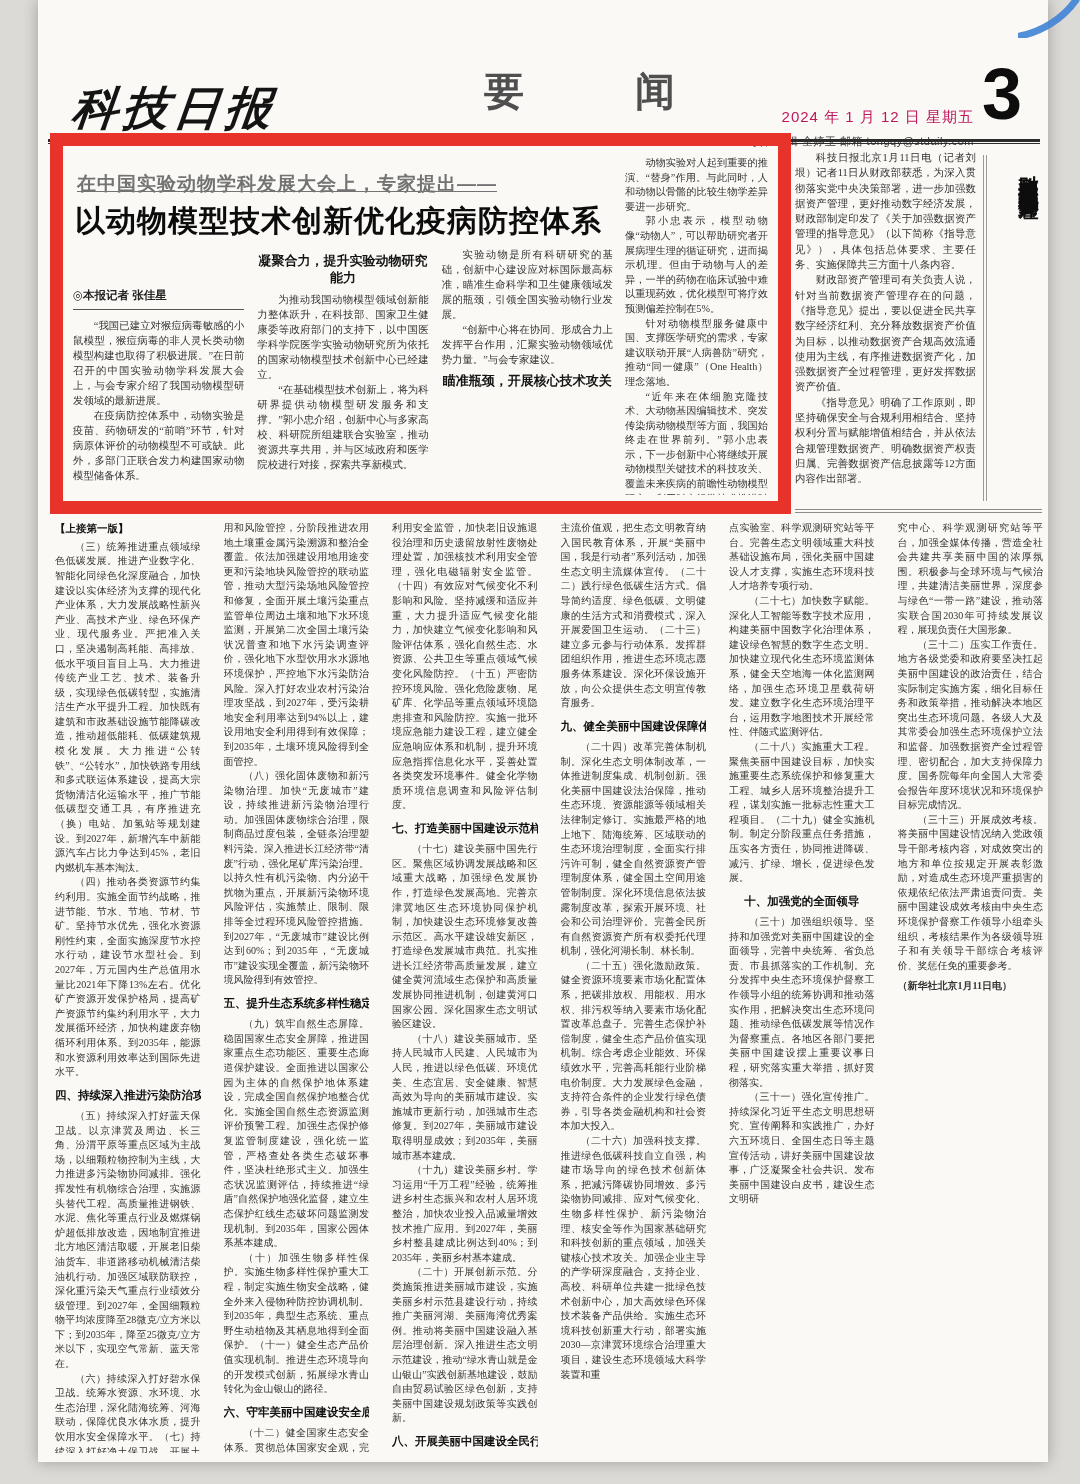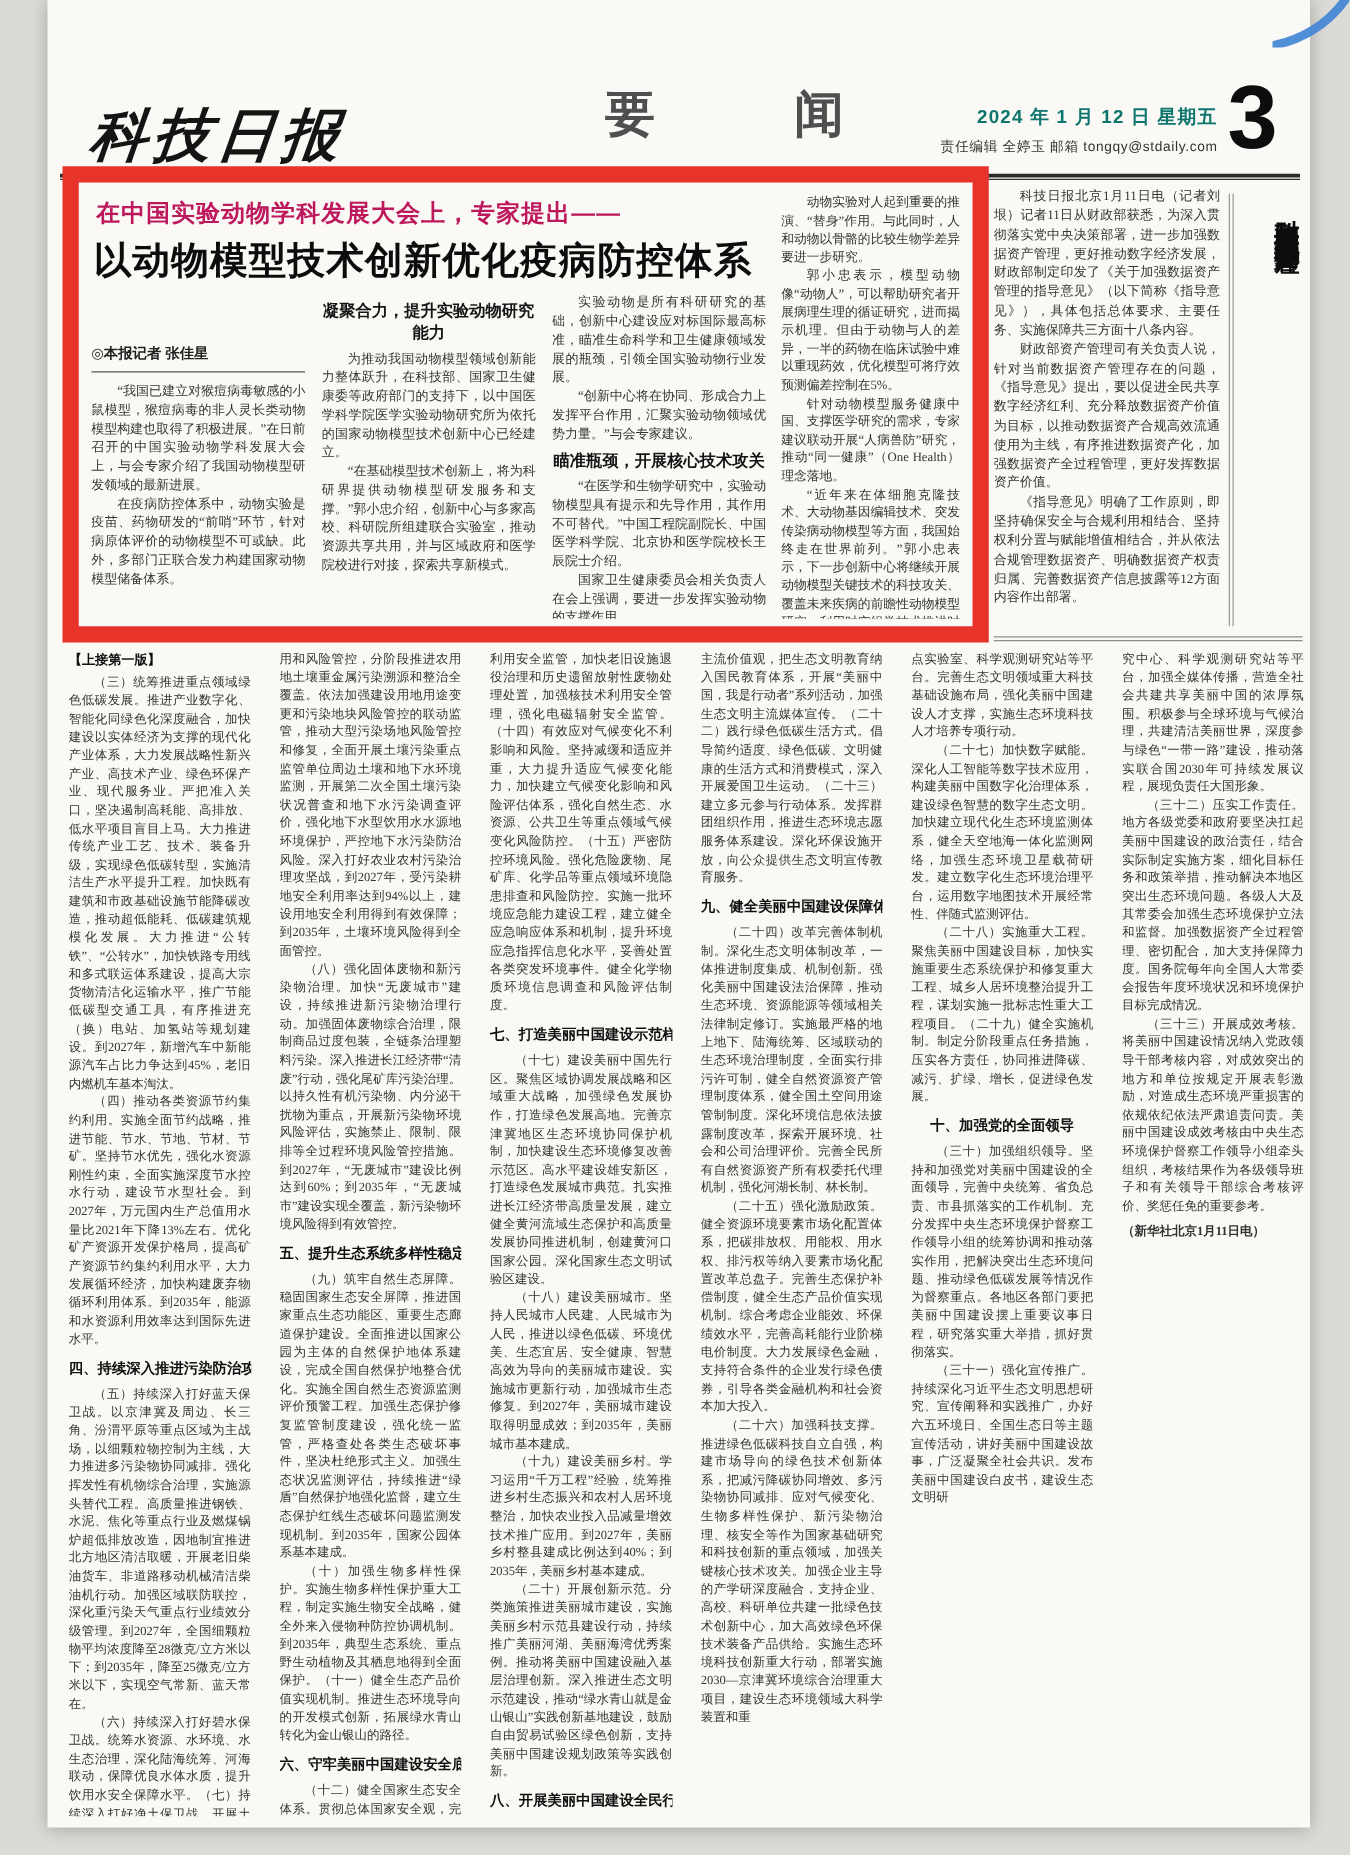--- a/index.html
+++ b/index.html
@@ -11,34 +11,34 @@
 
   
   .masthead { position:absolute; left:34px; top:78px; font-size:46px; font-weight:bold;
               font-style:italic; letter-spacing:5px; color:#141414; transform:skewX(-6deg);
               font-family:"Liberation Serif","DejaVu Serif",serif; }
   .section-title { position:absolute; left:446px; top:64px; font-size:40px; font-weight:900;
                    letter-spacing:50px; white-space:nowrap; color:#4f4f4f;
                    font-family:"Liberation Sans","DejaVu Sans",sans-serif; }
   .header-right { position:absolute; right:74px; top:84px; text-align:right;
                   font-family:"Liberation Sans","DejaVu Sans",sans-serif; }
-  .date-line { font-size:15px; font-weight:bold; color:#0f766e; letter-spacing:1px; }
+  .date-line { font-size:15px; font-weight:normal; color:#be185d; letter-spacing:1px;margin-top:24px; }
   .editor-line { font-size:11px; color:#333; margin-top:7px; letter-spacing:.5px; }
   .page-num { position:absolute; left:944px; top:58px; font-size:72px; font-weight:900;
               line-height:1; color:#0d0d0d; font-family:"Liberation Sans","DejaVu Sans",sans-serif; }
   .header-rule { position:absolute; left:10px; top:139px; width:992px; height:5px;
                  border-top:3px solid #2c2c2c; border-bottom:1px solid #2c2c2c; }
 
   
   .red-box { position:absolute; left:12px; top:133px; width:741px; height:381px;
              border:13px solid #e8332b; z-index:6; }
   .red-inner { width:100%; height:100%; padding:8px 10px 6px; display:flex; gap:12px; background:transparent; }
   .lead-left { width:540px; flex:none; display:flex; flex-direction:column; }
-  .kicker { font:bold 19px/1.3 "Liberation Sans","DejaVu Sans",sans-serif; color:#be185d;
-            letter-spacing:1px; margin:6px 0 7px 4px; }
+  .kicker { font:bold 19px/1.3 "Liberation Sans","DejaVu Sans",sans-serif; color:#737373;
+            letter-spacing:1px; margin:18px 0 7px 4px;text-decoration:underline; }
   .headline { font:900 30px/1.1 "Liberation Sans","DejaVu Sans",sans-serif; color:#0c0c0c;
               letter-spacing:1px; white-space:nowrap; margin:0 0 10px 2px; }
   .lead-cols { flex:1; display:flex; gap:13px; overflow:hidden; }
   .lead-col { flex:1; font-size:10.4px; line-height:15px; text-align:justify; overflow:hidden; color:#333; }
   .lead-col p { text-indent:2em; }
   .lead-col-d { flex:1; font-size:10.2px; line-height:14.6px; text-align:justify; overflow:hidden; color:#333; padding-top:2px; }
   .lead-col-d p { text-indent:2em; }
   .byline { font:bold 11.5px/1.4 "Liberation Sans","DejaVu Sans",sans-serif; color:#222;margin-top:40px; }
   .byline-rule { border-bottom:1.5px solid #555; margin:6px 0 8px; }
   .lead-sub { font:bold 13px/1.35 "Liberation Sans","DejaVu Sans",sans-serif; text-align:center;
@@ -105,24 +105,20 @@
                 <p>为推动我国动物模型领域创新能力整体跃升，在科技部、国家卫生健康委等政府部门的支持下，以中国医学科学院医学实验动物研究所为依托的国家动物模型技术创新中心已经建立。</p>
                 <p>“在基础模型技术创新上，将为科研界提供动物模型研发服务和支撑。”郭小忠介绍，创新中心与多家高校、科研院所组建联合实验室，推动资源共享共用，并与区域政府和医学院校进行对接，探索共享新模式。</p>
               </div>
           </div>
           <div class="lead-col">
             <div>
                 <p>实验动物是所有科研研究的基础，创新中心建设应对标国际最高标准，瞄准生命科学和卫生健康领域发展的瓶颈，引领全国实验动物行业发展。</p>
                 <p>“创新中心将在协同、形成合力上发挥平台作用，汇聚实验动物领域优势力量。”与会专家建议。</p>
               </div>
             <div class="lead-sub">瞄准瓶颈，开展核心技术攻关</div>
-            <div>
-                <p>“在医学和生物学研究中，实验动物模型具有提示和先导作用，其作用不可替代。”中国工程院副院长、中国医学科学院、北京协和医学院校长王辰院士介绍。</p>
-                <p>国家卫生健康委员会相关负责人在会上强调，要进一步发挥实验动物的支撑作用。</p>
-              </div>
           </div>
         </div>
       </div>
       <div class="lead-col-d">
         <div>
             <p>动物实验对人起到重要的推演、“替身”作用。与此同时，人和动物以骨骼的比较生物学差异要进一步研究。</p>
             <p>郭小忠表示，模型动物像“动物人”，可以帮助研究者开展病理生理的循证研究，进而揭示机理。但由于动物与人的差异，一半的药物在临床试验中难以重现药效，优化模型可将疗效预测偏差控制在5%。</p>
             <p>针对动物模型服务健康中国、支撑医学研究的需求，专家建议联动开展“人病兽防”研究，推动“同一健康”（One Health）理念落地。</p>
             <p>“近年来在体细胞克隆技术、大动物基因编辑技术、突发传染病动物模型等方面，我国始终走在世界前列。”郭小忠表示，下一步创新中心将继续开展动物模型关键技术的科技攻关、覆盖未来疾病的前瞻性动物模型研究，利用时空组学技术推进时空全景图式数字化工作，构建精准转化动物模型平台，进一步推进动物模型领域的技术创新。</p>
           </div>

